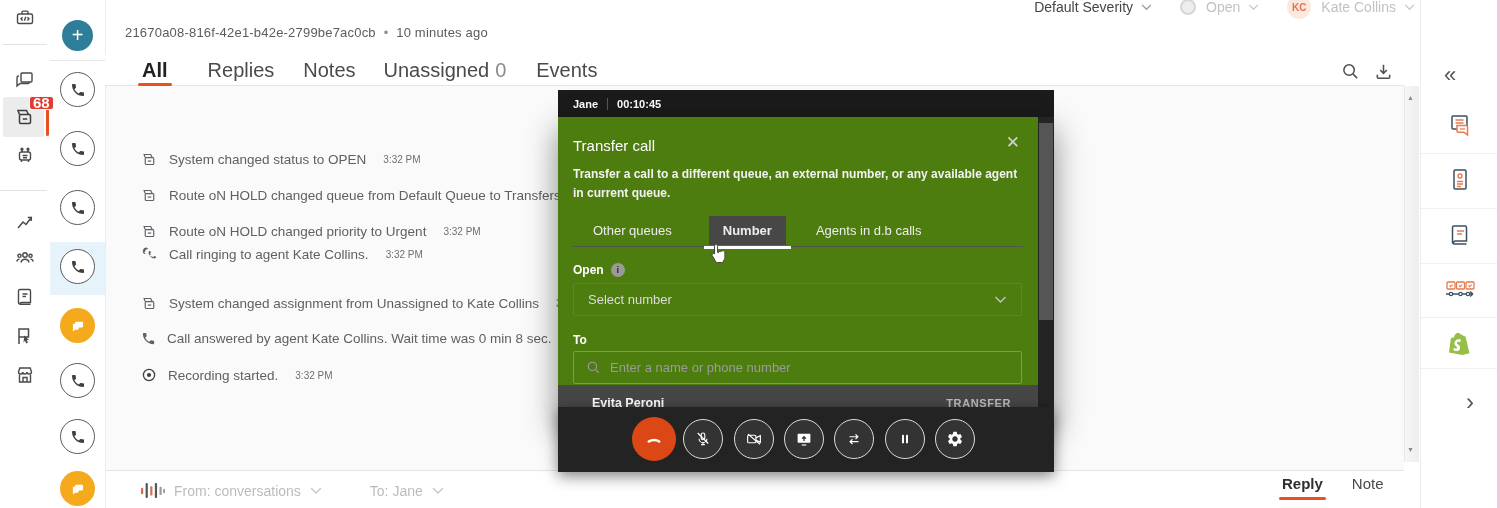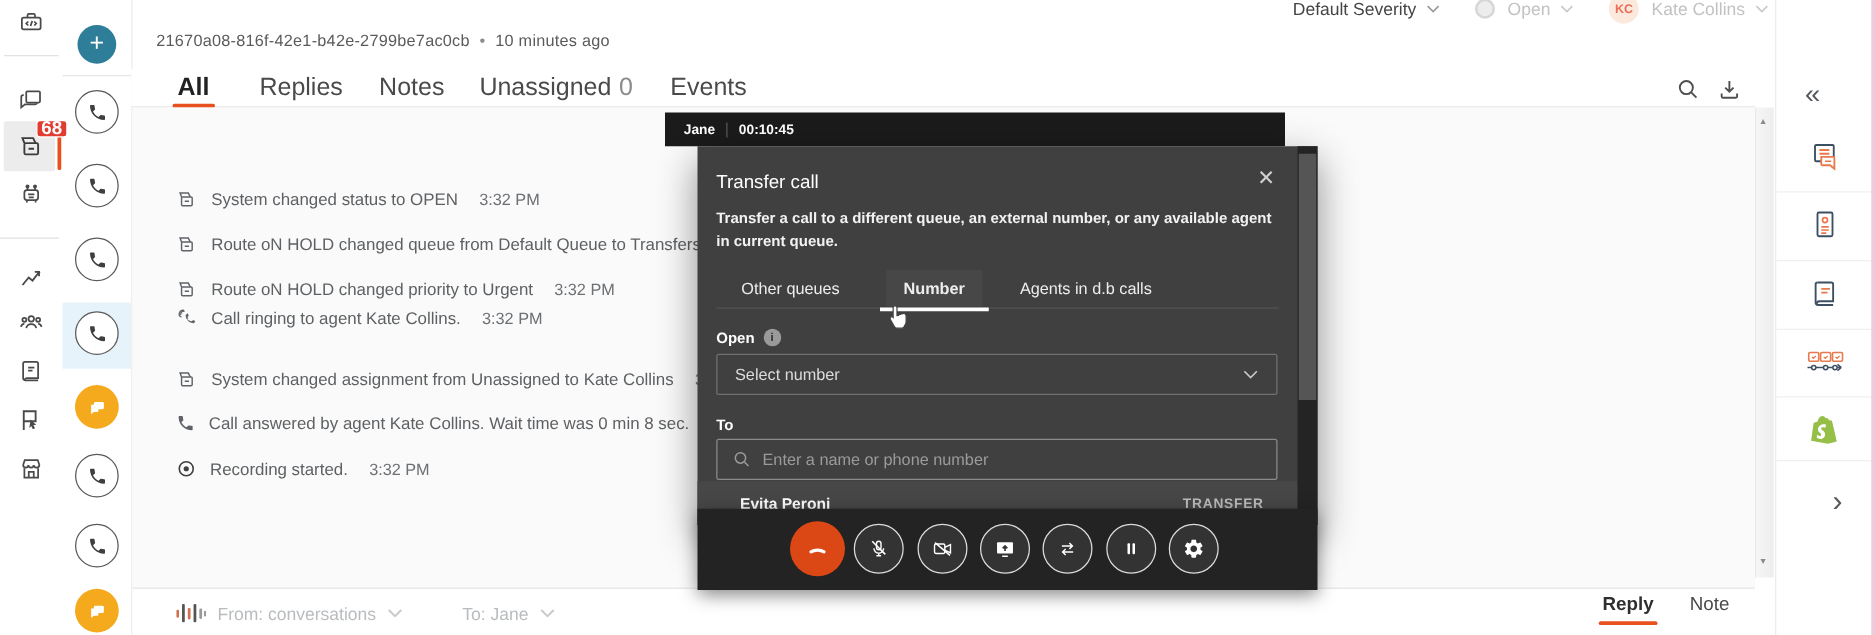--- a/index.html
+++ b/index.html
@@ -38,21 +38,21 @@
   .kc { width:24px; height:24px; border-radius:50%; background:#FBE9DE; color:#E8705A;
     font-size:10px; font-weight:bold; display:flex; align-items:center; justify-content:center; }
   .tabbar { left:105px; top:55px; width:1299px; height:31px; background:#fff; border-bottom:1px solid #e6e6e6; display:flex; align-items:center; }
   .tab { font-size:20px; color:#4a4a4a; cursor:pointer; position:relative; height:31px; display:flex; align-items:center; gap:6px;}
   .tab.active { font-weight:bold; color:#222; }
   .tab.active:after { content:""; position:absolute; left:-4px; right:-4px; bottom:0; height:3px; background:#E8501F; border-radius:2px; }
   .tab .cnt { color:#8b8b8b; }
   .content-bg { left:106px; top:86px; width:1298px; height:384px; background:#fafafa; }
   .t-row { position:absolute; left:141px; display:flex; align-items:center; gap:11px; white-space:nowrap; }
   .t-text { font-size:13.5px; color:#5E6164; }
-  .t-time { font-size:13px; color:#6c6f73; margin-left:6px; }
+  .t-time { font-size:10px; color:#6c6f73; margin-left:6px; }
 
   
   .scrollv { left:1404px; top:86px; width:15px; height:376px; background:linear-gradient(to right,#f6f6f6,#ededed); border-left:1px solid #e8e8e8; }
   .scr-arr { position:absolute; left:1407px; font-size:7px; color:#8a8a8a; }
 
   
   .composer { left:106px; top:470px; width:1298px; height:38px; background:#fff; border-top:1px solid #e4e4e4; }
   .comp-left { left:141px; top:482px; display:flex; align-items:center; gap:9px; color:#b9bcbe; font-size:14px; }
   .comp-right { left:1282px; top:475px; display:flex; gap:29px; }
   .rtab { font-size:15px; color:#4a4a4a; cursor:pointer; position:relative; padding-bottom:8px;}
@@ -61,24 +61,24 @@
 
   
   .rrail { left:1420px; top:0; width:80px; height:508px; background:#fff; border-left:1px solid #ececec; }
   .rr-div { left:1421px; width:79px; height:1px; background:#f0f0f0; }
   .rr-cell { left:1420px; width:79px; display:flex; align-items:center; justify-content:center; cursor:pointer; }
   .collapse { left:1444px; top:62px; font-size:22px; color:#55585c; cursor:pointer; letter-spacing:-2px;}
   .expand { left:1466px; top:388px; font-size:24px; color:#55585c; cursor:pointer; }
   .pink-edge { left:1497px; top:0; width:3px; height:508px; background:#EBCBDC; }
 
   
-  .cw-head { left:532px; top:90px; width:496px; height:27px; background:#1B1B1B; z-index:20;
+  .cw-head { left:558px; top:90px; width:496px; height:27px; background:#1B1B1B; z-index:20;
     display:flex; align-items:center; color:#fff; font-size:11px; font-weight:bold; }
   .cw-sep { width:1px; height:12px; background:#5a5a5a; margin:0 9px; }
-  .modal { left:558px; top:117px; width:496px; height:303px; background:#404040; z-index:20;
+  .modal { left:558px; top:117px; width:496px; height:303px; background:#4d7c0f; z-index:20;
     box-shadow:0 12px 30px rgba(0,0,0,.45); color:#fff; }
   .m-title { left:15px; top:20px; font-size:15px; font-weight:500; position:absolute;}
   .m-close { right:34px; top:18px; position:absolute; font-size:17px; color:#d0d0d0; cursor:pointer; line-height:16px;}
   .m-desc { left:15px; top:48px; width:452px; position:absolute; font-size:12px; font-weight:bold; line-height:19px; color:#f2f2f2;}
   .m-tabs { left:25px; top:99px; position:absolute; display:flex; align-items:center; }
   .m-tab { font-size:13px; font-weight:500; color:#ededed; cursor:pointer; padding:7px 10px; }
   .m-tab.sel { background:#474747; font-weight:bold; padding:7px 14px; position:relative; }
   .m-tab.sel:after { content:""; position:absolute; left:-5px; right:-5px; bottom:-4px; height:3px; background:#fff; z-index:2;}
   .m-tabline { left:15px; top:129px; width:450px; height:1px; background:#525252; position:absolute; }
   .m-label { position:absolute; left:15px; font-size:12px; font-weight:bold; color:#fff; display:flex; align-items:center; gap:7px;}

